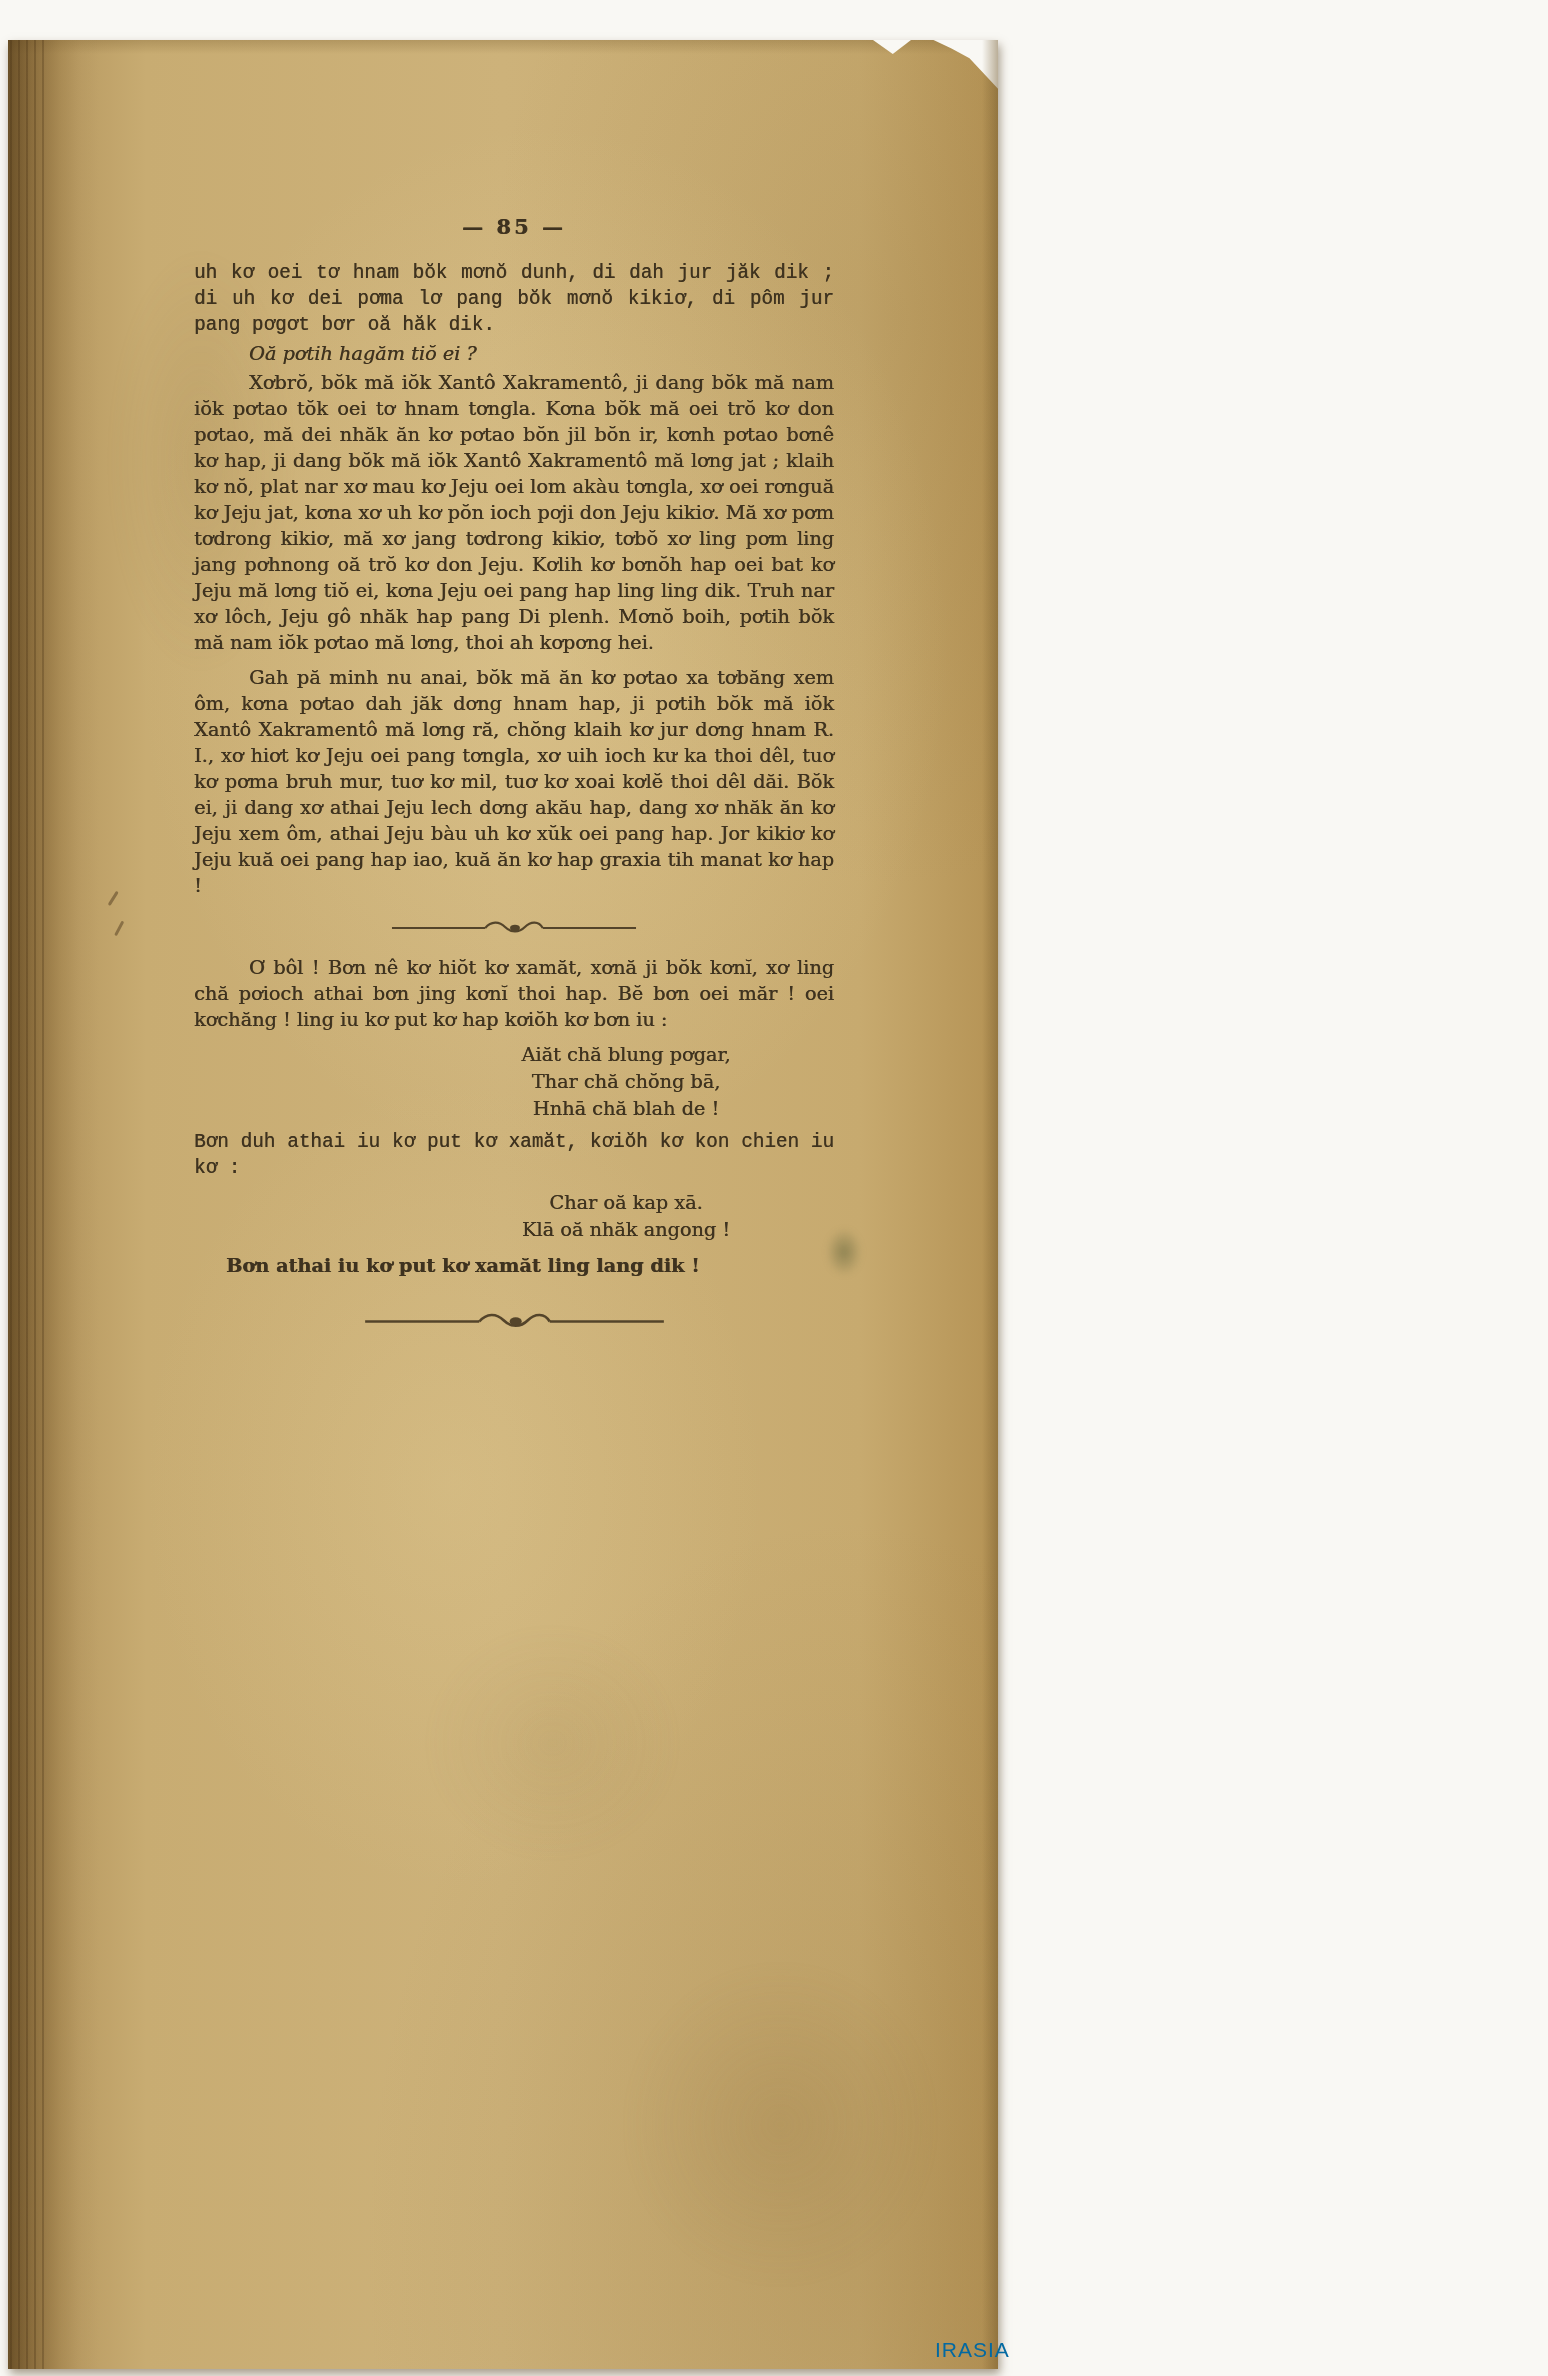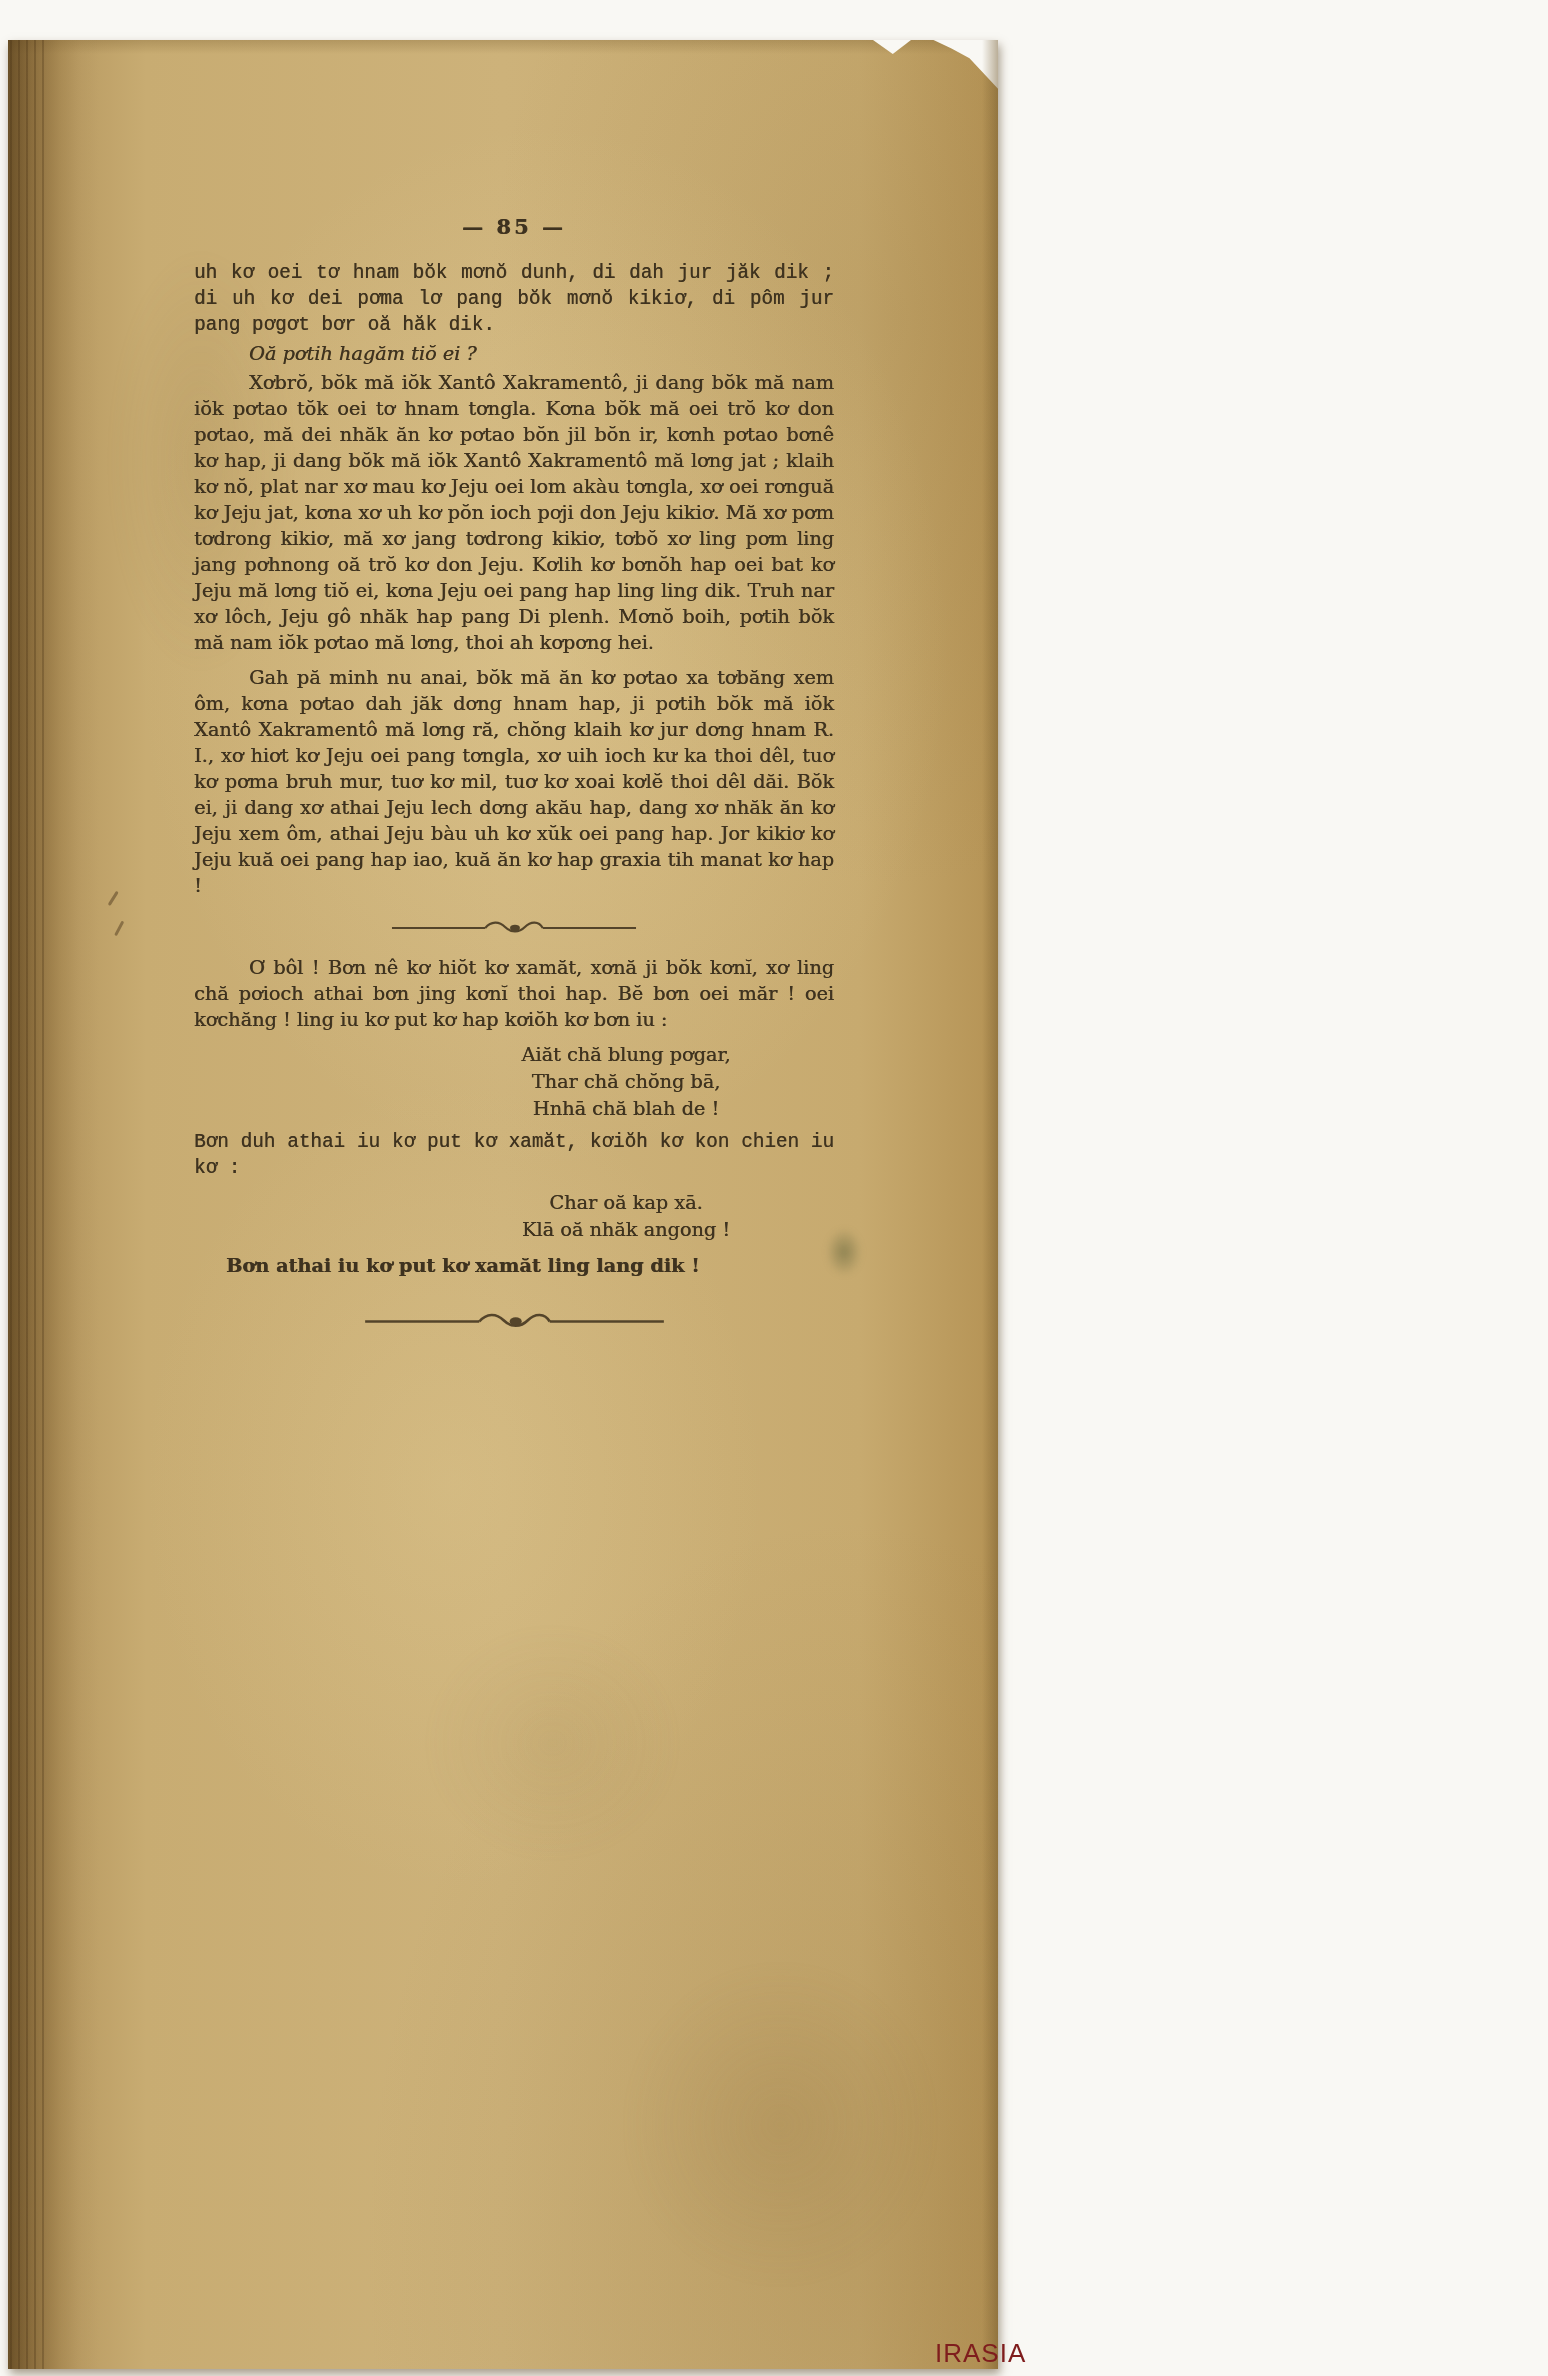--- a/index.html
+++ b/index.html
@@ -155,23 +155,23 @@
   }
   .divider.second { margin-top: 34px; }
   .divider svg { opacity: .88; }
 
   
   .watermark {
     position: absolute;
     left: 935px;
     top: 2338px;
     font-family: "Liberation Sans", sans-serif;
-    font-size: 26px;
+    font-size: 21px;
     letter-spacing: 1px;
-    color: #7f1d1d;
+    color: #0369a1;
   }
 </style>
 </head>
 <body>
 
 <div class="scan">
 
   <div class="paper">
 
     <div class="binding"></div>

